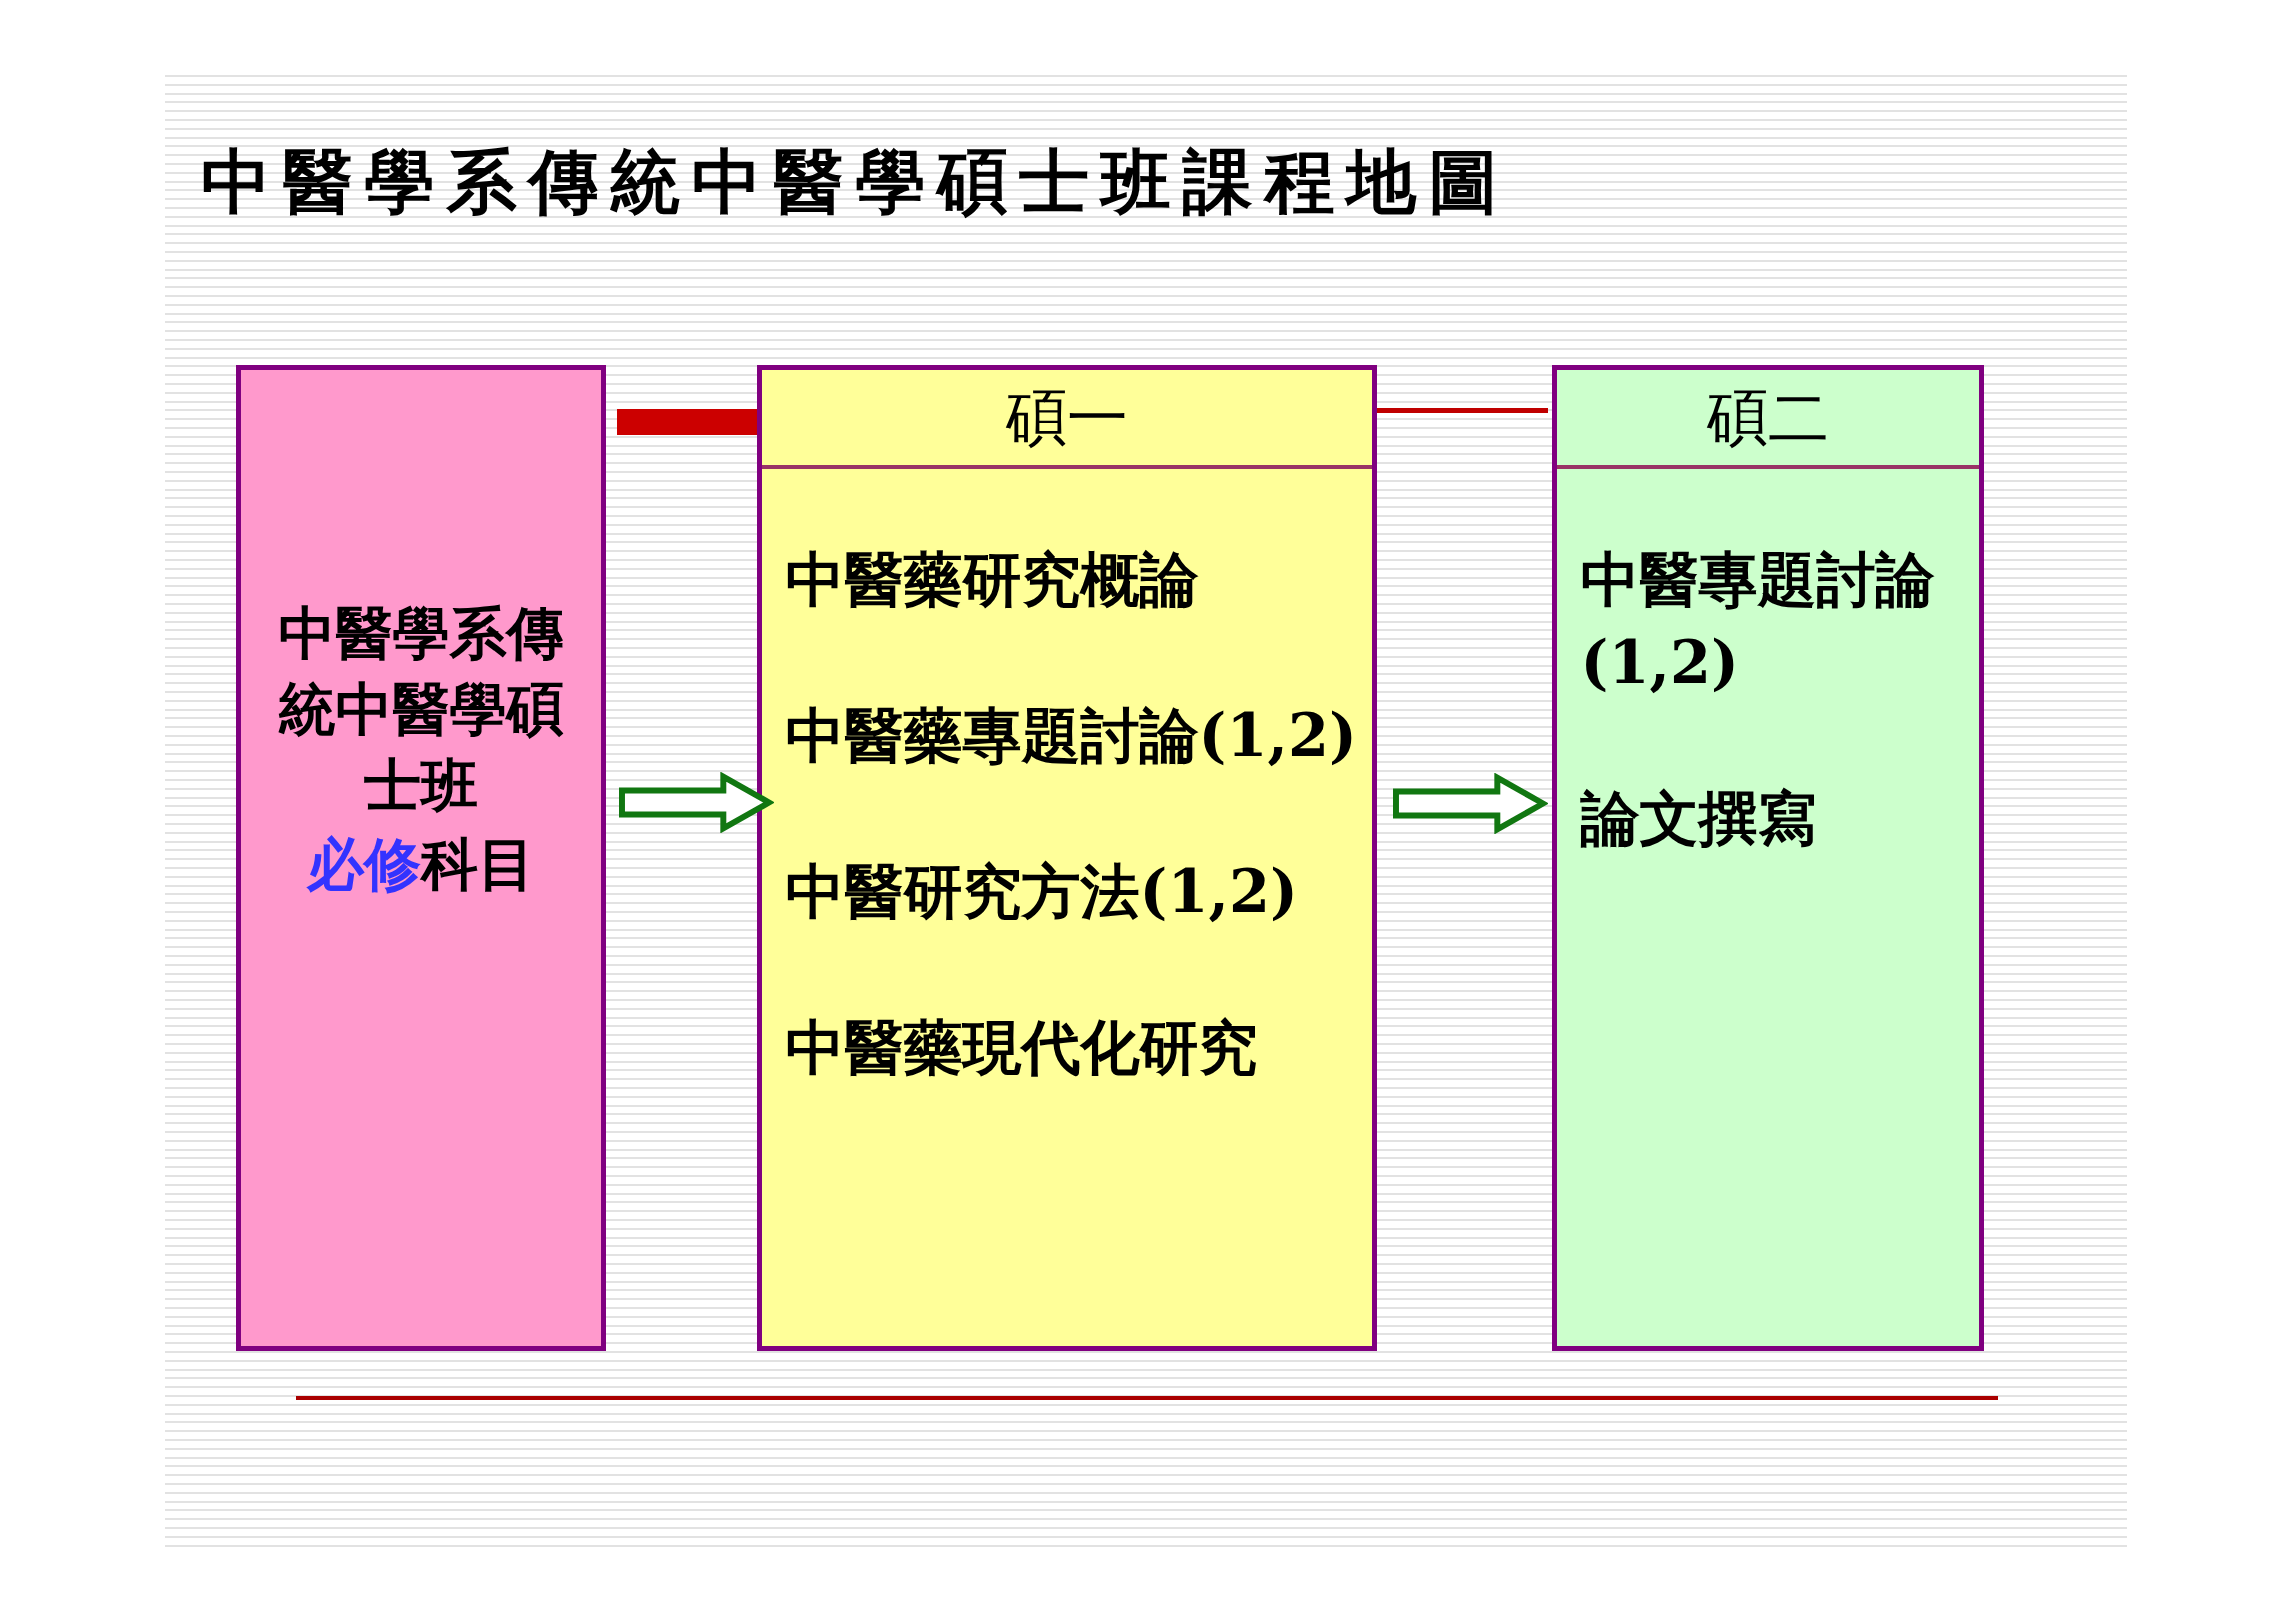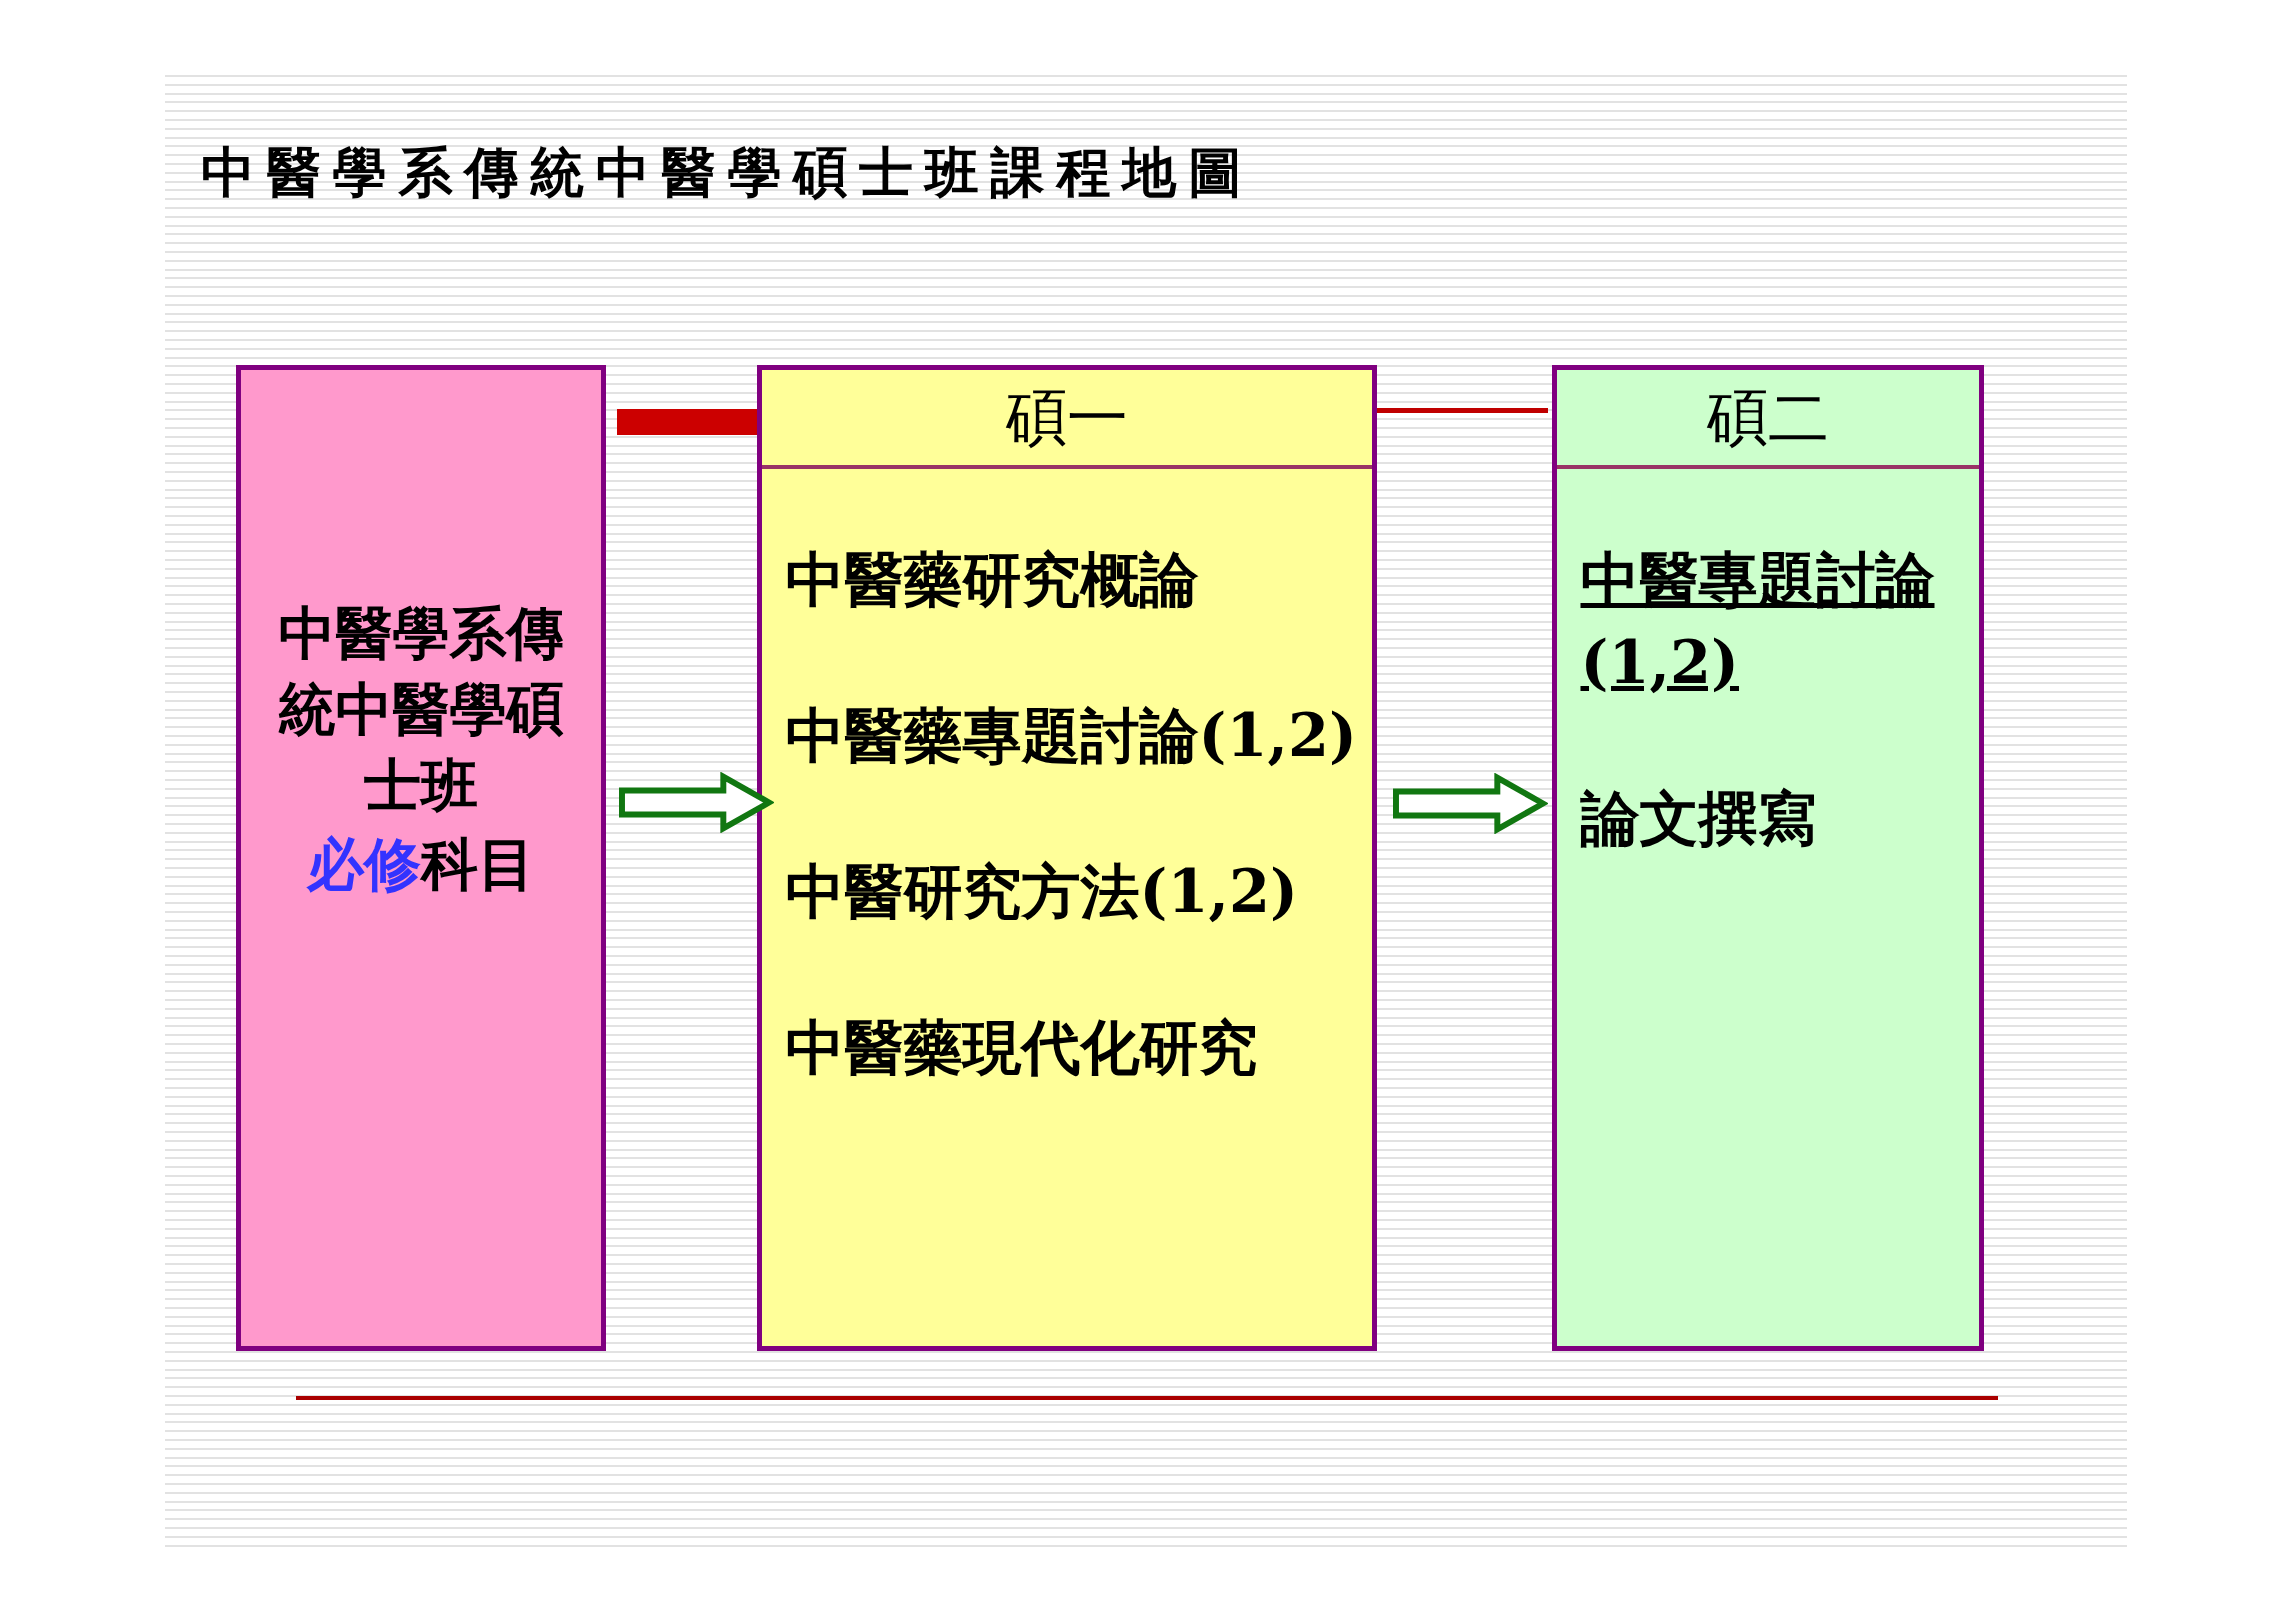--- a/index.html
+++ b/index.html
@@ -11,21 +11,21 @@
     font-family:"DejaVu Serif","Liberation Serif",serif;
   }
   .stripes{
     position:absolute;left:165px;top:75px;width:1962px;height:1473px;
     background:repeating-linear-gradient(180deg,
       var(--c-stripe_gray) 0px, var(--c-stripe_gray) 2px,
       #ffffff 2px, #ffffff 8.8px);
   }
   .title{
     position:absolute;left:201px;top:143px;margin:0;
-    font-size:54px;line-height:1.1;font-weight:900;
+    font-size:70px;line-height:1.1;font-weight:900;
     letter-spacing:11.8px;color:#000;white-space:nowrap;
   }
   .connector{position:absolute;}
   .connector.thick{left:617px;top:409px;width:141px;height:25.5px;background:var(--c-thick_connector);}
   .connector.thin{left:1375px;top:408px;width:173px;height:4.9px;background:var(--c-thin_connector);}
   .box{
     position:absolute;top:365px;height:986px;
     border:5.9px solid var(--c-box_border);
     box-sizing:border-box;
   }
@@ -45,21 +45,21 @@
     height:95px;line-height:95px;
     border-bottom:4.9px solid var(--c-header_divider);
     text-align:center;font-size:61px;font-weight:400;color:#000;
   }
   .box-body{
     box-sizing:border-box;
     padding:69px 0 0 23.5px;
     font-size:59px;line-height:83px;font-weight:600;color:#000;
   }
   .course{margin:0 0 73px 0;}
-  .course.narrow{width:421px;text-decoration:underline;}
+  .course.narrow{width:421px;}
   .arrow-svg{position:absolute;width:155px;height:61px;}
   .arrow-svg.left{left:619px;top:772px;}
   .arrow-svg.right{left:1393px;top:773px;}
   .arrow-svg polygon{fill:#ffffff;stroke:var(--c-arrow_green);stroke-width:6;stroke-linejoin:miter;}
   .bottom-rule{
     position:absolute;left:296px;top:1396px;width:1702px;height:3.9px;
     background:var(--c-bottom_rule);
   }
 </style>
 </head>

